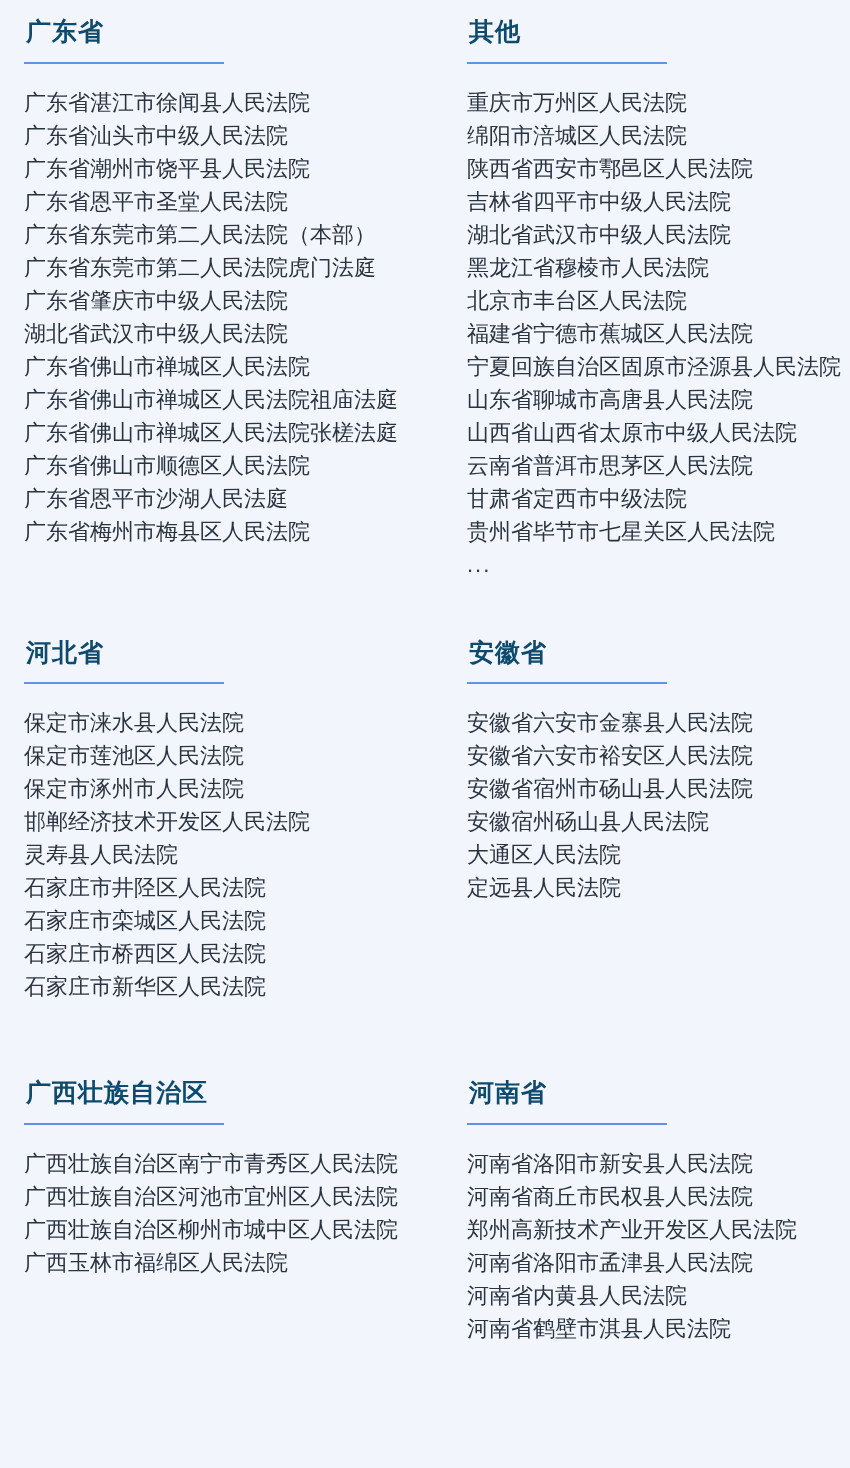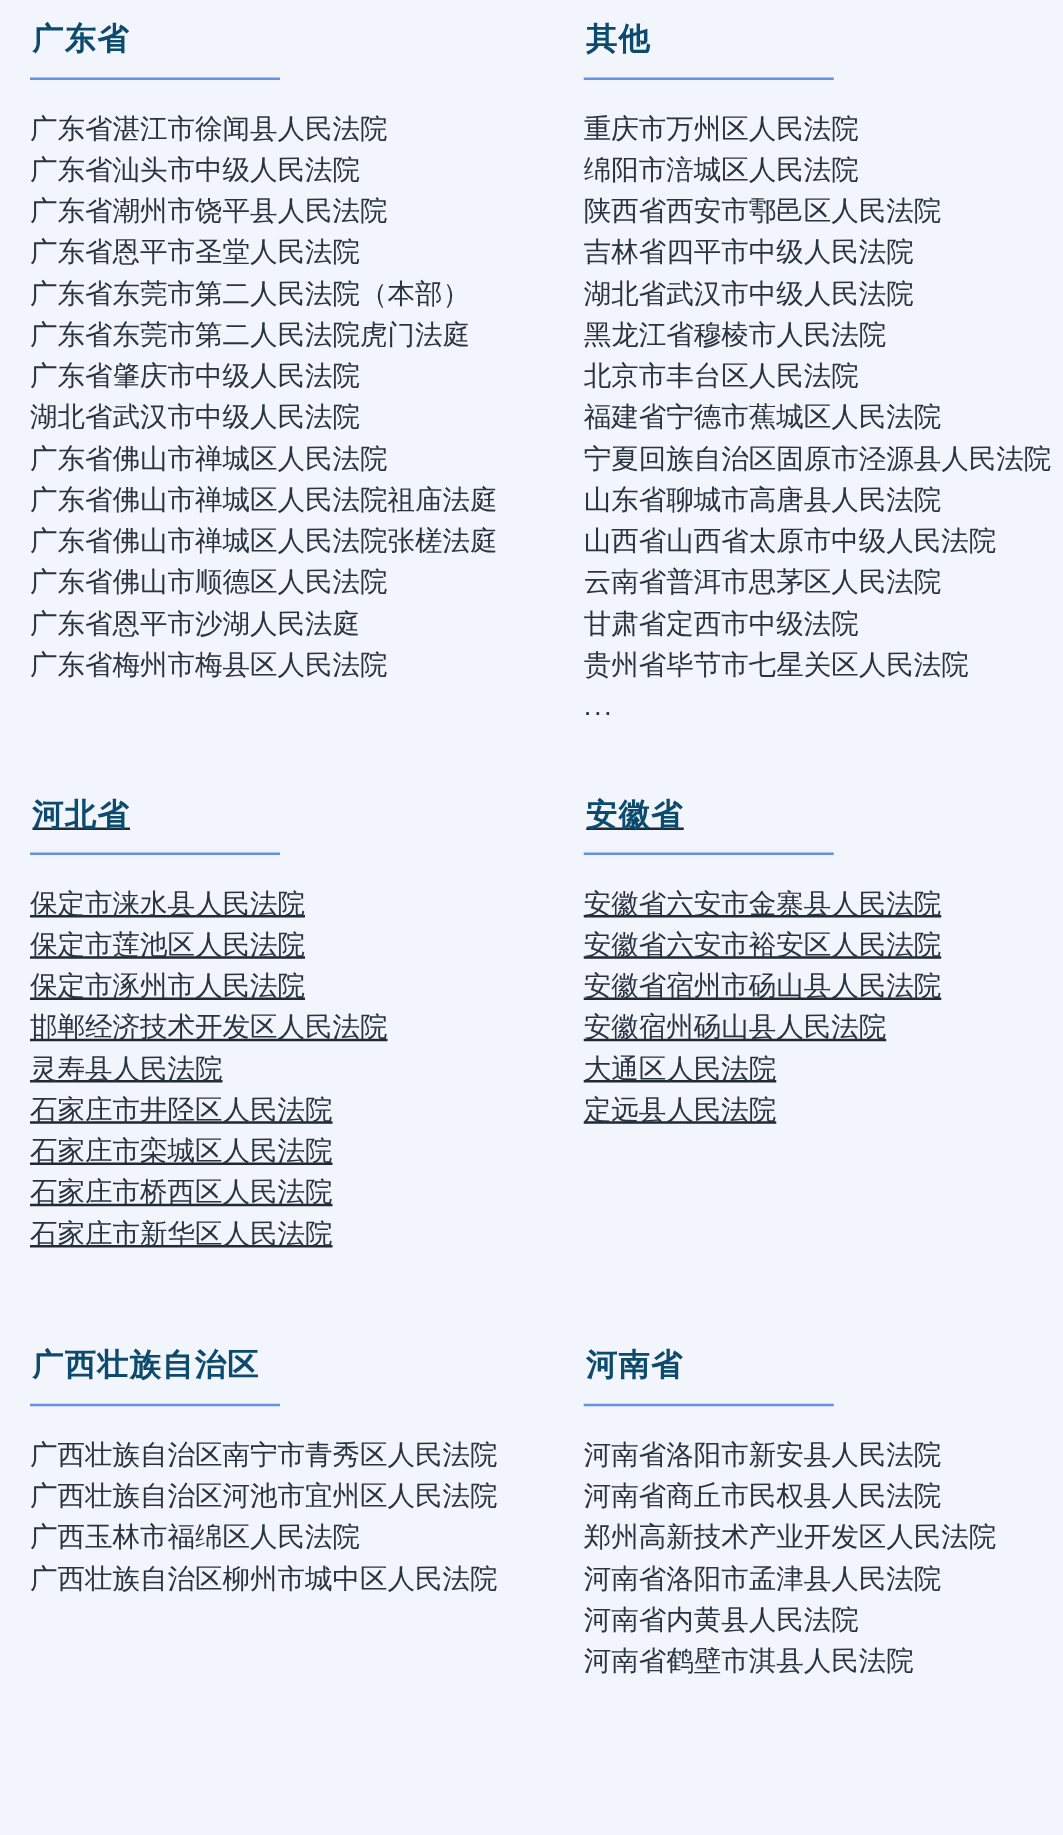--- a/index.html
+++ b/index.html
@@ -59,21 +59,21 @@
     line-height: 33px;
     color: #2a3440;
     white-space: nowrap;
   }
   .court-list li.ellipsis {
     letter-spacing: 2px;
     color: #2a3440;
   }
   
   .row-1 .block { padding-bottom: 40px; }
-  .row-2 .block { padding-bottom: 48px; text-decoration: underline; }
+  .row-2 .block { padding-bottom: 48px; }
   .row-2 .block-title { margin-top: 18px; }
   .row-3 .block-title { margin-top: 28px; }
 </style>
 </head>
 <body>
 
 <div class="page">
 
   <div class="grid row-1">
     <div class="block col-left">
@@ -151,22 +151,22 @@
     </div>
   </div>
 
   <div class="grid row-3">
     <div class="block col-left">
       <h2 class="block-title">广西壮族自治区</h2>
       <div class="title-rule"></div>
       <ul class="court-list">
         <li>广西壮族自治区南宁市青秀区人民法院</li>
         <li>广西壮族自治区河池市宜州区人民法院</li>
+        <li>广西壮族自治区柳州市城中区人民法院</li>
         <li>广西玉林市福绵区人民法院</li>
-        <li>广西壮族自治区柳州市城中区人民法院</li>
       </ul>
     </div>
 
     <div class="block col-right">
       <h2 class="block-title">河南省</h2>
       <div class="title-rule"></div>
       <ul class="court-list">
         <li>河南省洛阳市新安县人民法院</li>
         <li>河南省商丘市民权县人民法院</li>
         <li>郑州高新技术产业开发区人民法院</li>

